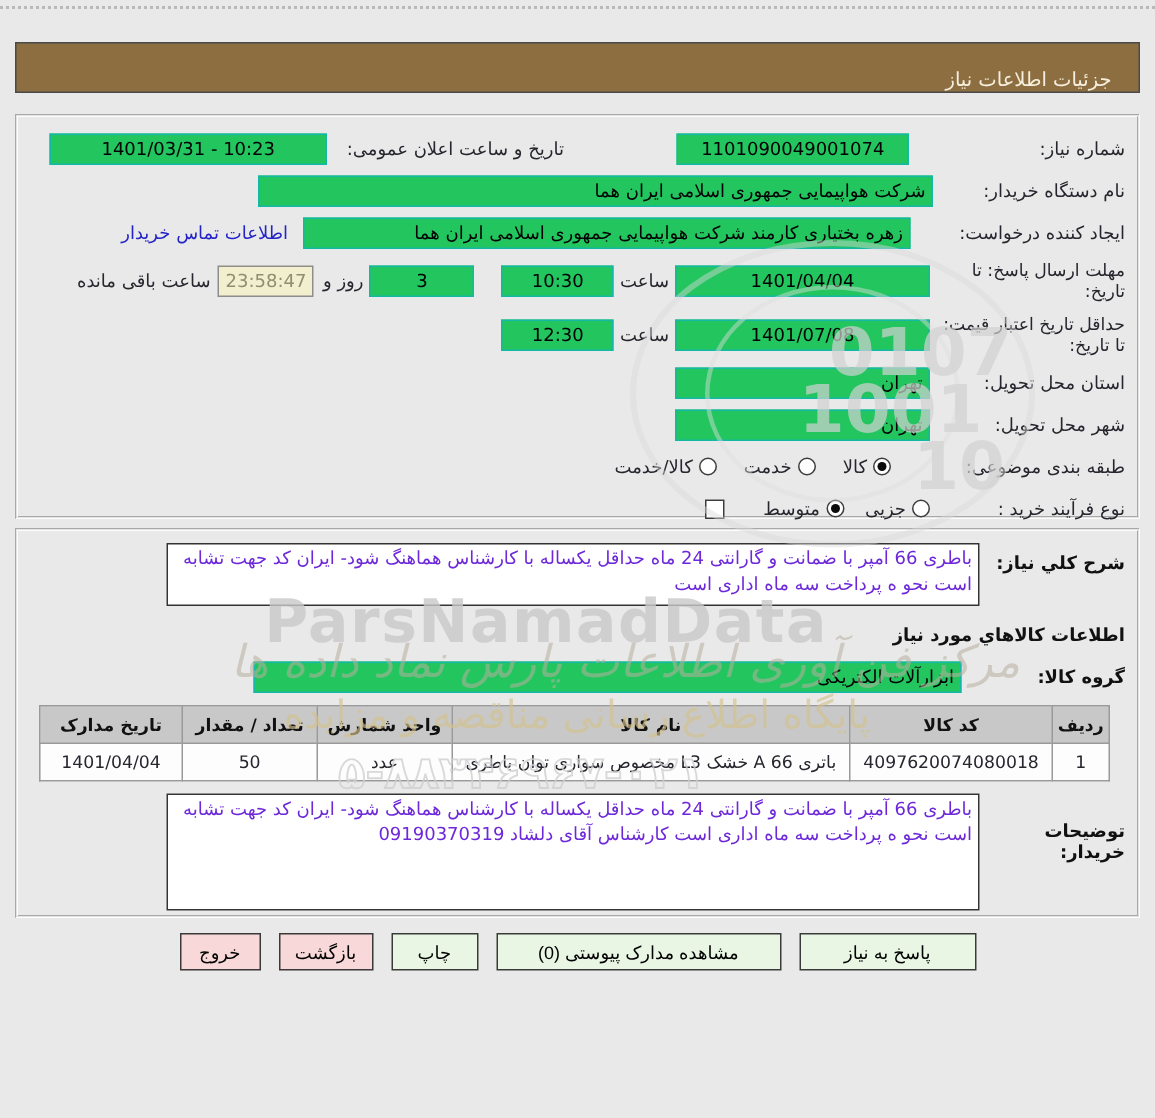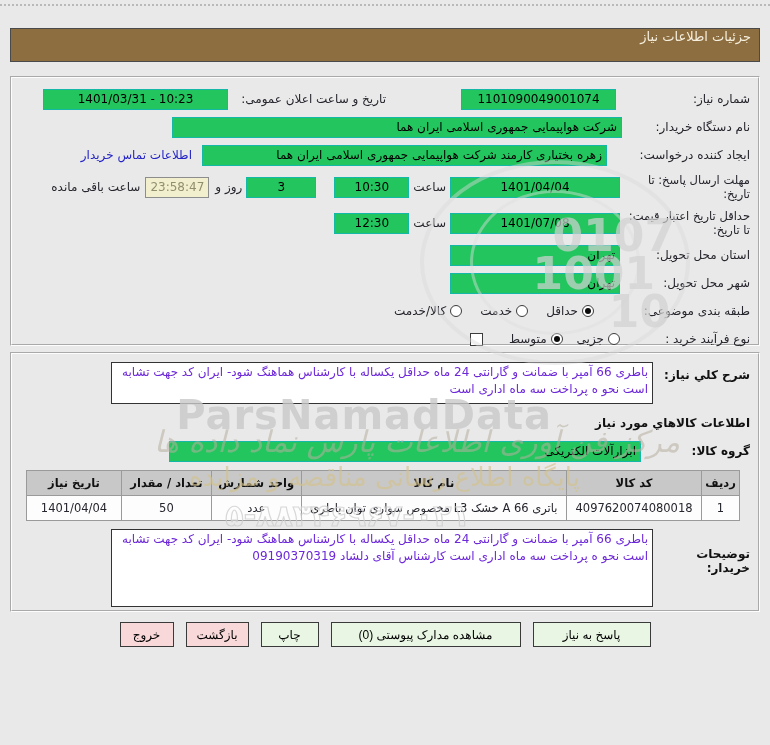--- a/index.html
+++ b/index.html
@@ -11,21 +11,21 @@
     color:#26262e;
     overflow:hidden;
     direction:rtl;
   }
   .dotline { position:absolute; top:4px; left:0; right:0; border-top:2px dotted #b9b9b9; }
 
   
   .titlebar {
     position:absolute; top:28px; right:10px; left:10px; height:34px;
     background:#8d6e41; border:1px solid #4a4a4a;
-    display:flex; align-items:flex-start; padding:0 8px;
+    display:flex; align-items:flex-end; padding:0 18px;
     color:#f6efdd; font-size:13px;
   }
 
   
   .panel {
     position:absolute; right:10px; left:10px;
     border:2px groove #fdfdfd; background:#e9e9e9;
   }
   .panel1 { top:76px; height:270px; padding:10px 8px 0 8px; }
   .panel2 { top:352px; height:260px; padding:8px 8px 0 8px; }
@@ -92,21 +92,21 @@
 <div class="content">
 
   <div class="titlebar">
     <span>جزئیات اطلاعات نیاز</span>
   </div>
 
   <div class="panel panel1">
 
     <div class="frow">
       <span class="lbl" style="width:110px">شماره نیاز:</span>
-      <div class="box center ltr" style="width:155px;margin-right:24px">1101090049001074</div>
+      <div class="box center ltr" style="width:155px;margin-right:34px">1101090049001074</div>
       <span class="lbl" style="width:150px;margin-right:75px">تاریخ و ساعت اعلان عمومی:</span>
       <div class="box center ltr" style="width:185px;margin-right:8px">1401/03/31 - 10:23</div>
     </div>
 
     <div class="frow">
       <span class="lbl" style="width:110px">نام دستگاه خریدار:</span>
       <div class="box start" style="width:450px;margin-right:18px">شرکت هواپیمایی جمهوری اسلامی ایران هما</div>
     </div>
 
     <div class="frow">
@@ -139,21 +139,21 @@
     </div>
 
     <div class="frow">
       <span class="lbl" style="width:128px">شهر محل تحویل:</span>
       <div class="box start" style="width:170px;margin-right:2px">تهران</div>
     </div>
 
     <div class="frow">
       <span class="lbl" style="width:128px">طبقه بندی موضوعی:</span>
       <span class="radio on" style="margin-right:28px"></span>
-      <span class="optlbl">حداقل</span>
+      <span class="optlbl">کالا</span>
       <span class="radio" style="margin-right:18px"></span>
       <span class="optlbl">خدمت</span>
       <span class="radio" style="margin-right:18px"></span>
       <span class="optlbl">کالا/خدمت</span>
     </div>
 
     <div class="frow">
       <span class="lbl" style="width:128px">نوع فرآیند خرید :</span>
       <span class="radio" style="margin-right:2px"></span>
       <span class="optlbl">جزیی</span>
@@ -180,21 +180,21 @@
     </div>
 
     <table class="goods" style="margin-top:8px">
       <thead>
         <tr>
           <th class="col-row">ردیف</th>
           <th class="col-code">کد کالا</th>
           <th class="col-name">نام کالا</th>
           <th class="col-unit">واحد شمارش</th>
           <th class="col-qty">تعداد / مقدار</th>
-          <th class="col-date">تاریخ نیاز</th>
+          <th class="col-date">تاریخ مدارک</th>
         </tr>
       </thead>
       <tbody>
         <tr>
           <td>1</td>
           <td class="ltr">4097620074080018</td>
           <td>باتری 66 A خشک L3 مخصوص سواری توان باطری</td>
           <td>عدد</td>
           <td>50</td>
           <td class="ltr">1401/04/04</td>

